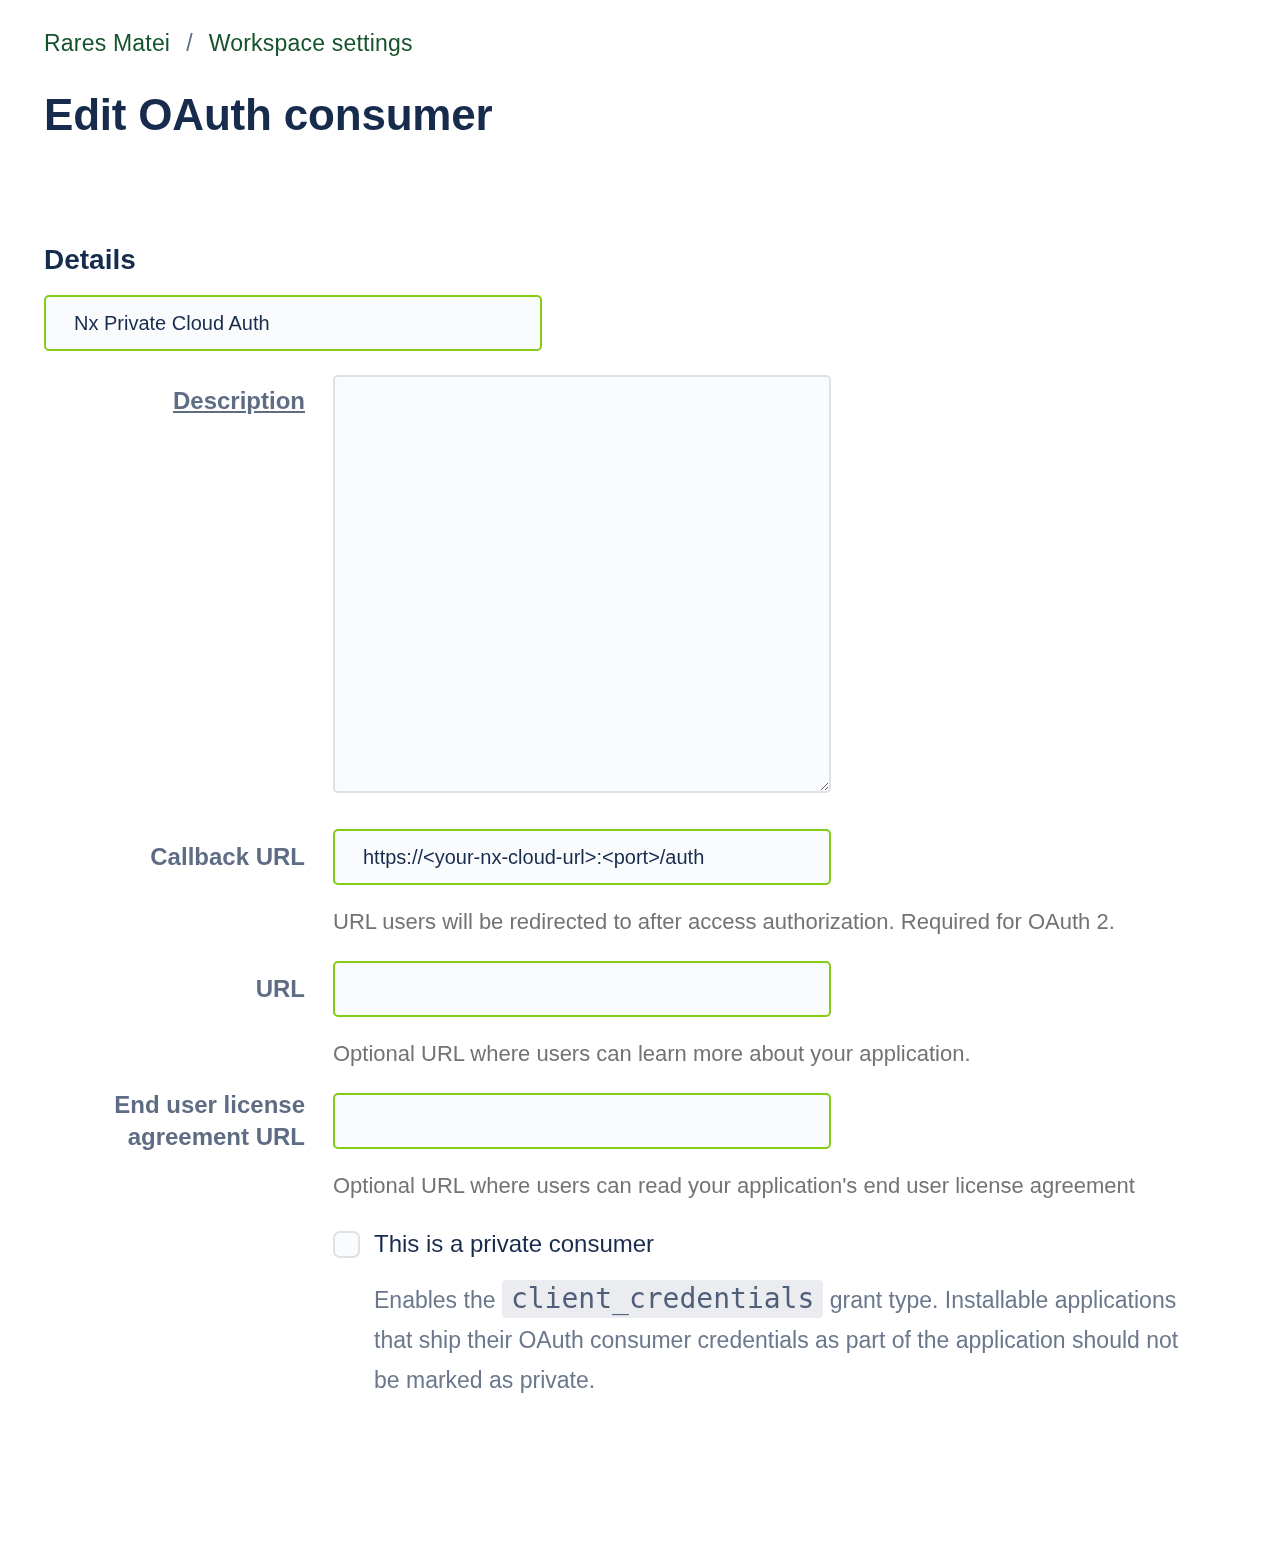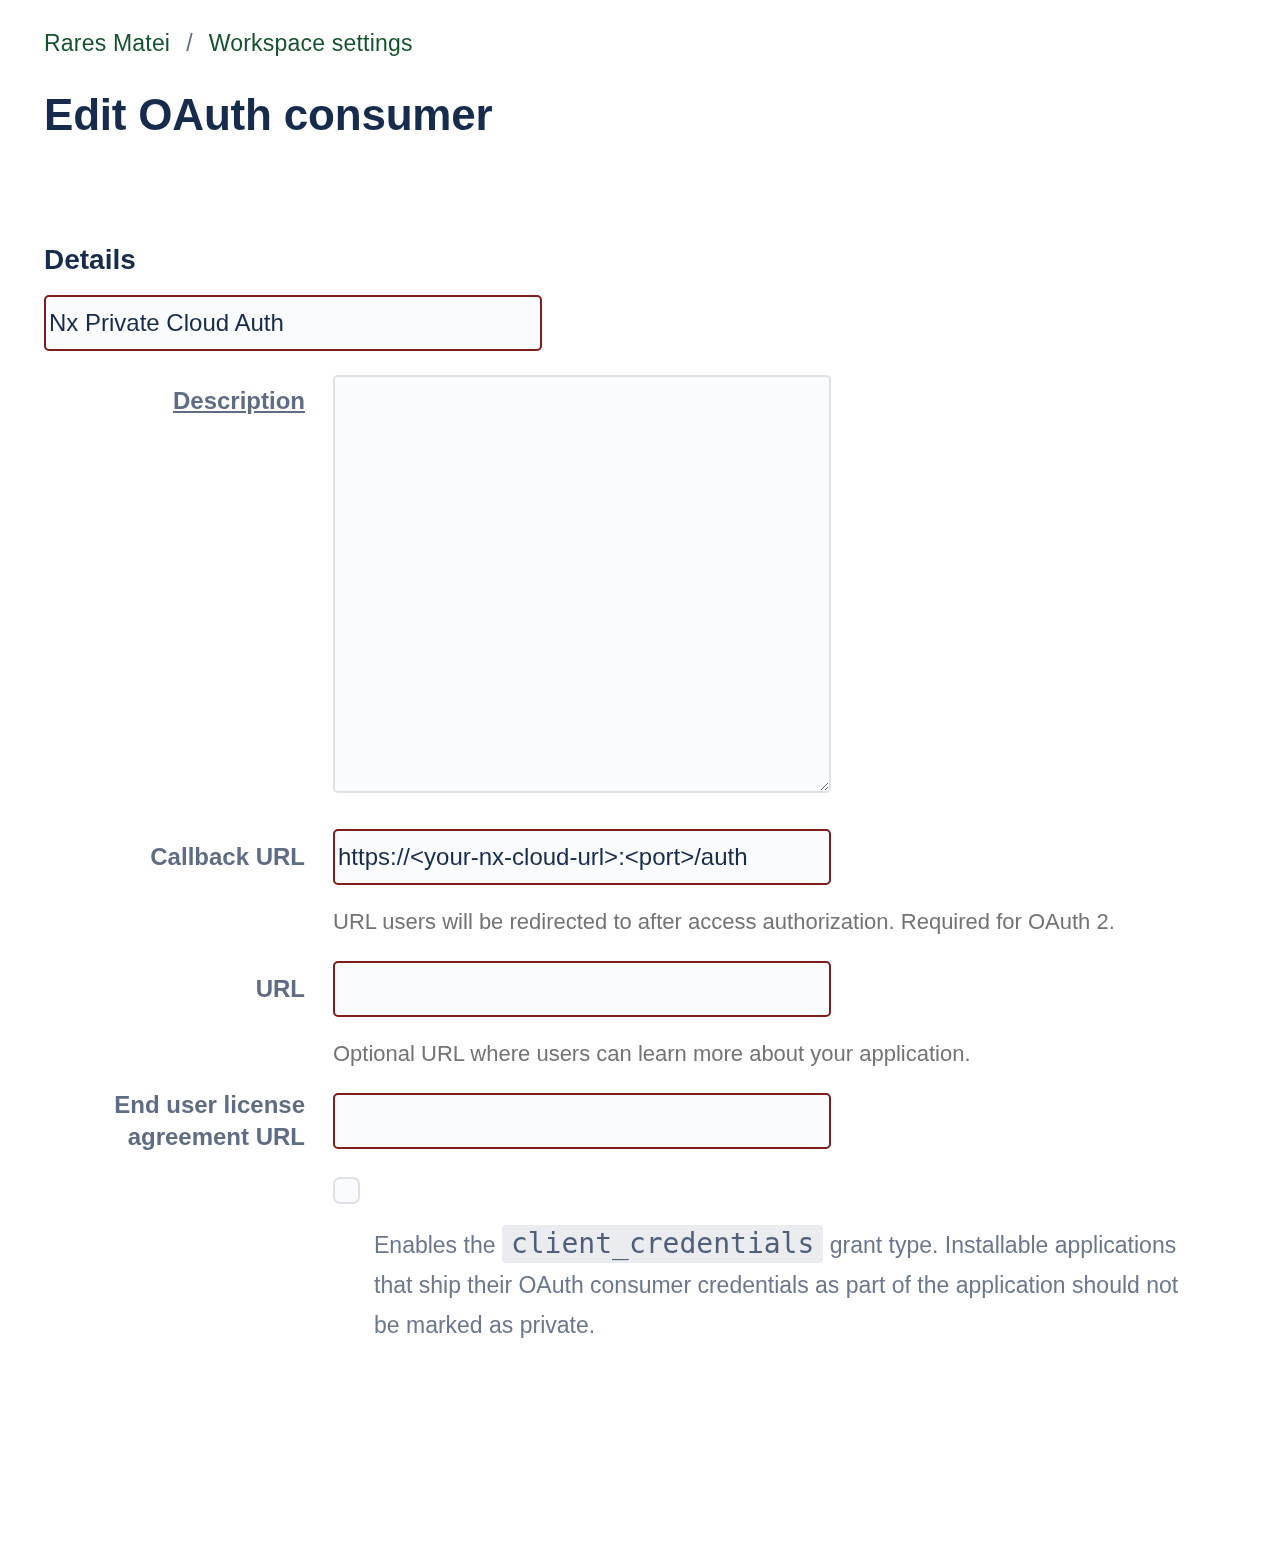--- a/index.html
+++ b/index.html
@@ -76,26 +76,26 @@
     position: relative;
     top: -6px;
     margin-left: 2px;
     font-weight: 600;
   }
 
   .text-input {
     width: 498px;
     height: 56px;
     box-sizing: border-box;
-    border: 2px solid #7f1d1d;
+    border: 2px solid #84cc16;
     border-radius: 5px;
     background: #FAFBFC;
-    padding: 0 3px;
+    padding: 0 28px;
     font-family: "Liberation Sans", "DejaVu Sans", sans-serif;
-    font-size: 24px;
+    font-size: 20px;
     color: #172B4D;
     outline: none;
   }
   textarea.text-area {
     width: 498px;
     height: 418px;
     box-sizing: border-box;
     border: 2px solid #DFE1E6;
     border-radius: 5px;
     background: #FAFBFC;
@@ -209,28 +209,30 @@
       </div>
     </div>
 
 
     <div class="field">
       <div class="field-label">
         <span>End user license agreement URL</span>
       </div>
       <div>
         <input class="text-input" type="text" value="" style="">
+        <div class="helper-text">Optional URL where users can read your application's end user license agreement</div>
       </div>
     </div>
 
     <div class="checkbox-field">
       <div></div>
       <div>
         <div class="checkbox-row">
           <span class="checkbox-box" role="checkbox" aria-checked="false"></span>
+          <span class="checkbox-label">This is a private consumer</span>
         </div>
         <div class="private-helper">
           <span>Enables the </span><code class="code-chip">client_credentials</code><span> grant type. Installable applications that ship their OAuth consumer credentials as part of the application should not be marked as private.</span>
         </div>
       </div>
     </div>
 
   </form>
 </div>
 

